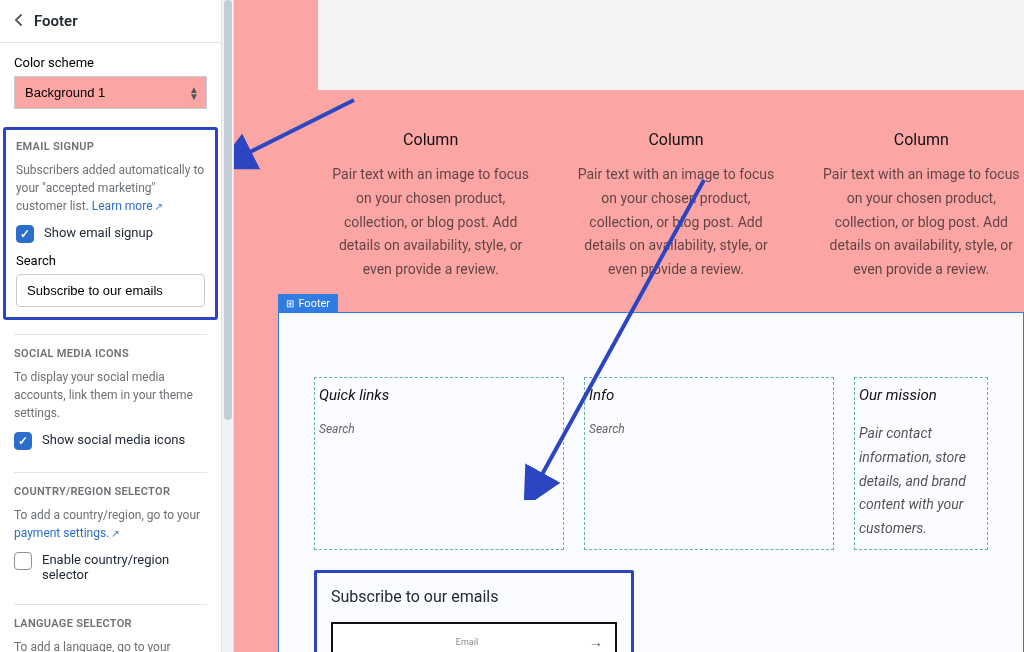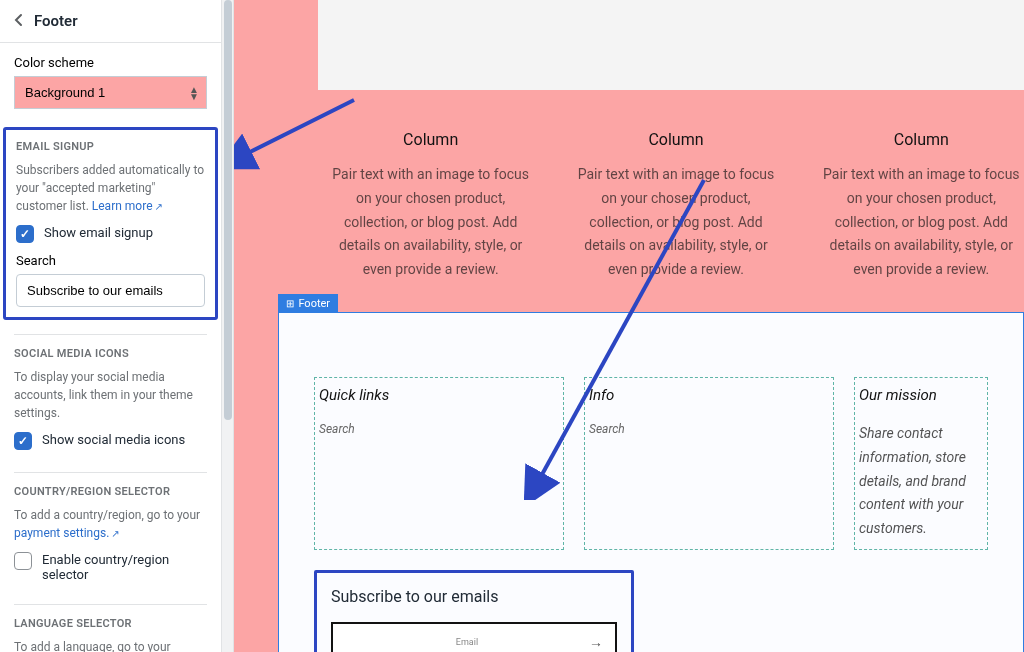--- a/index.html
+++ b/index.html
@@ -178,21 +178,21 @@
             <div class="footer-col">
               <h4>Quick links</h4>
               <div class="fc-item">Search</div>
             </div>
             <div class="footer-col">
               <h4>Info</h4>
               <div class="fc-item">Search</div>
             </div>
             <div class="footer-col mission">
               <h4>Our mission</h4>
-              <div class="fc-body">Share contact information, store details, and brand content with your customers.</div>
+              <div class="fc-body">Pair contact information, store details, and brand content with your customers.</div>
             </div>
           </div>
 
           <div class="subscribe-box highlight-box">
             <h4>Subscribe to our emails</h4>
             <div class="email-field">
               <span class="label">Email</span>
               <span class="arrow">→</span>
             </div>
           </div>

